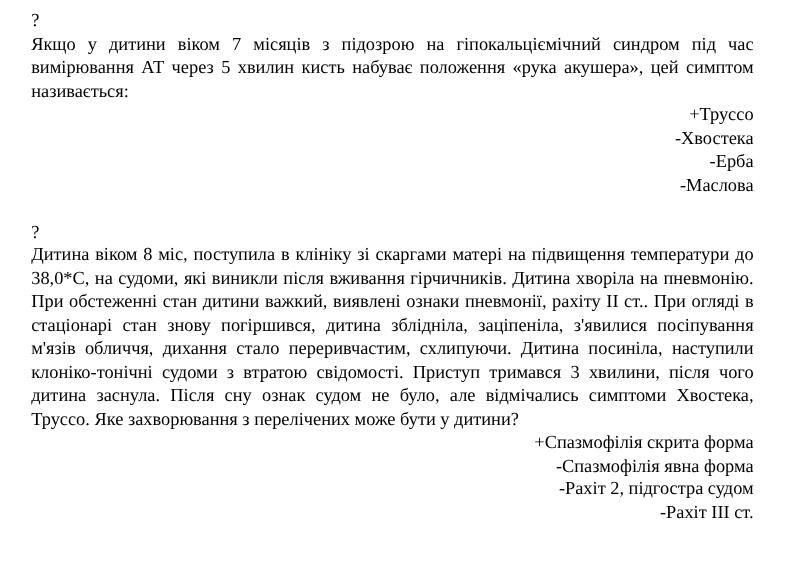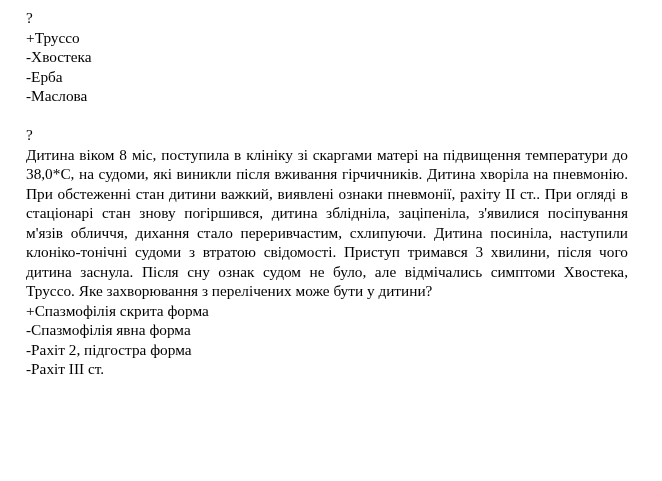--- a/index.html
+++ b/index.html
@@ -41,41 +41,43 @@
     }
     .options {
       list-style: none;
       margin: 0;
       padding: 0;
     }
     .options li {
       line-height: 19.5px;
       margin: 0;
       padding: 0;
+      text-align: right;
     }
   </style>
 </head>
 <body>
 
 <div class="page">
 
   <div class="q-block">
     <p class="line">?</p>
+    <p class="para">Якщо у дитини віком 7 місяців з підозрою на  гіпокальціємічний  синдром  під час вимірювання АТ через 5 хвилин кисть набуває положення «рука акушера», цей симптом називається:</p>
     <ul class="options">
       <li>+Труссо</li>
       <li>-Хвостека</li>
       <li>-Ерба</li>
       <li>-Маслова</li>
     </ul>
   </div>
 
   <div class="q-block">
     <p class="line">?</p>
     <p class="para">Дитина віком 8 міс, поступила в клініку зі скаргами матері на підвищення температури до 38,0*С, на судоми, які виникли після вживання гірчичників. Дитина хворіла на пневмонію. При обстеженні стан дитини важкий, виявлені ознаки пневмонії, рахіту ІІ ст.. При огляді в стаціонарі стан знову погіршився, дитина зблідніла, заціпеніла, з'явилися посіпування м'язів обличчя, дихання стало переривчастим, схлипуючи. Дитина посиніла, наступили клоніко-тонічні судоми з втратою свідомості. Приступ тримався 3 хвилини, після чого дитина  заснула. Після сну ознак судом не було, але відмічались симптоми Хвостека, Труссо. Яке захворювання з перелічених може бути у дитини?</p>
     <ul class="options">
       <li>+Спазмофілія скрита форма</li>
       <li>-Спазмофілія явна форма</li>
-      <li>-Рахіт 2, підгостра форма</li>
+      <li>-Рахіт 2, підгостра судом</li>
       <li>-Рахіт ІІІ ст.</li>
     </ul>
   </div>
 
 </div>
 
 </body></html>

